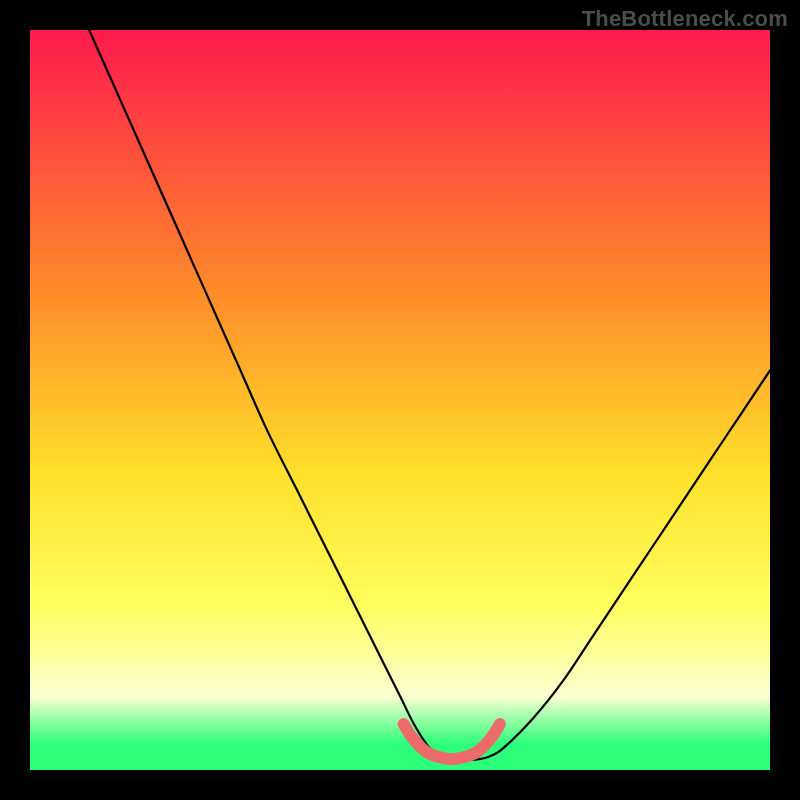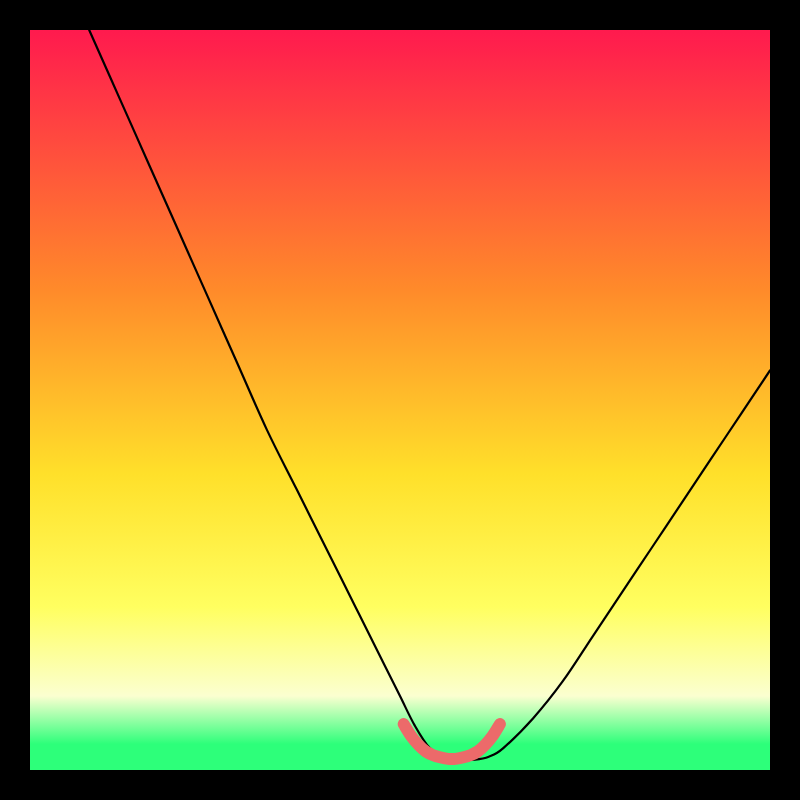--- a/index.html
+++ b/index.html
@@ -50,13 +50,14 @@
           <stop offset="78%" stop-color="#ffff60"></stop>
           <stop offset="90%" stop-color="#fbffd0"></stop>
           <stop offset="96.5%" stop-color="#2dff7a"></stop>
           <stop offset="100%" stop-color="#2dff7a"></stop>
         </linearGradient>
     </defs>
     <rect x="0" y="0" width="740" height="740" fill="url(#bg-grad)"></rect>
     <path id="curve-path" fill="none" stroke="#000000" stroke-width="2.2" stroke-linecap="round" stroke-linejoin="round" d="M59.20 0.00 C64.53 11.99, 78.14 42.62, 88.80 66.60 C99.46 90.58, 107.74 109.22, 118.40 133.20 C129.06 157.18, 137.34 175.82, 148.00 199.80 C158.66 223.78, 166.94 242.42, 177.60 266.40 C188.26 290.38, 196.54 309.02, 207.20 333.00 C217.86 356.98, 226.14 376.96, 236.80 399.60 C247.46 422.24, 255.74 437.49, 266.40 458.80 C277.06 480.11, 285.34 496.69, 296.00 518.00 C306.66 539.31, 314.94 555.89, 325.60 577.20 C336.26 598.51, 347.21 620.42, 355.20 636.40 C363.19 652.38, 364.67 655.34, 370.00 666.00 C375.33 676.66, 379.47 686.28, 384.80 695.60 C390.13 704.92, 394.27 712.21, 399.60 717.80 C404.93 723.39, 409.07 724.55, 414.40 726.68 C419.73 728.81, 423.87 729.11, 429.20 729.64 C434.53 730.17, 438.67 730.17, 444.00 729.64 C449.33 729.11, 453.47 728.81, 458.80 726.68 C464.13 724.55, 465.61 724.73, 473.60 717.80 C481.59 710.87, 492.54 700.19, 503.20 688.20 C513.86 676.21, 522.14 665.85, 532.80 651.20 C543.46 636.55, 551.74 622.78, 562.40 606.80 C573.06 590.82, 581.34 578.38, 592.00 562.40 C602.66 546.42, 610.94 533.98, 621.60 518.00 C632.26 502.02, 640.54 489.58, 651.20 473.60 C661.86 457.62, 670.14 445.18, 680.80 429.20 C691.46 413.22, 699.74 400.78, 710.40 384.80 C721.06 368.82, 734.67 348.39, 740.00 340.40"></path>
     <path id="highlight-path" fill="none" stroke="#ec6a6a" stroke-width="12" stroke-linecap="round" stroke-linejoin="round" d="M373.70 694.12 C375.03 696.25, 378.44 702.23, 381.10 705.96 C383.76 709.69, 385.84 712.04, 388.50 714.84 C391.16 717.64, 393.24 719.64, 395.90 721.50 C398.56 723.36, 400.64 724.13, 403.30 725.20 C405.96 726.27, 408.04 726.75, 410.70 727.42 C413.36 728.09, 415.44 728.63, 418.10 728.90 C420.76 729.17, 422.84 729.17, 425.50 728.90 C428.16 728.63, 430.24 728.09, 432.90 727.42 C435.56 726.75, 437.64 726.27, 440.30 725.20 C442.96 724.13, 445.04 723.36, 447.70 721.50 C450.36 719.64, 452.44 717.64, 455.10 714.84 C457.76 712.04, 459.84 709.69, 462.50 705.96 C465.16 702.23, 468.57 696.25, 469.90 694.12"></path>
   </svg>
+  <div class="watermark">TheBottleneck.com</div>
 </div>
 
 </body></html>

